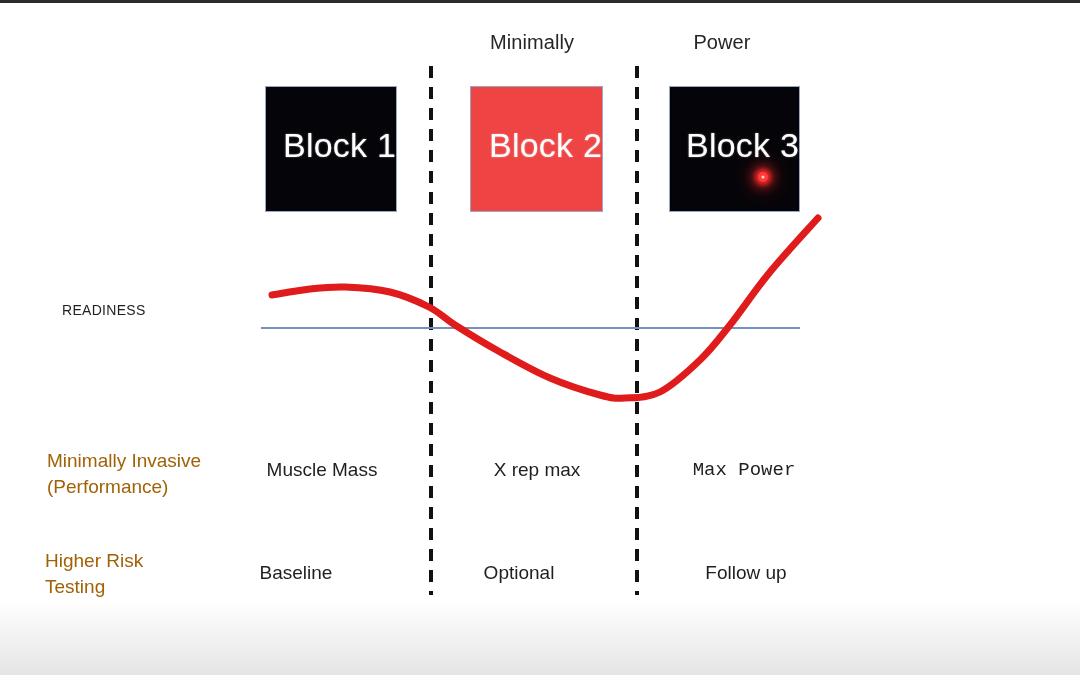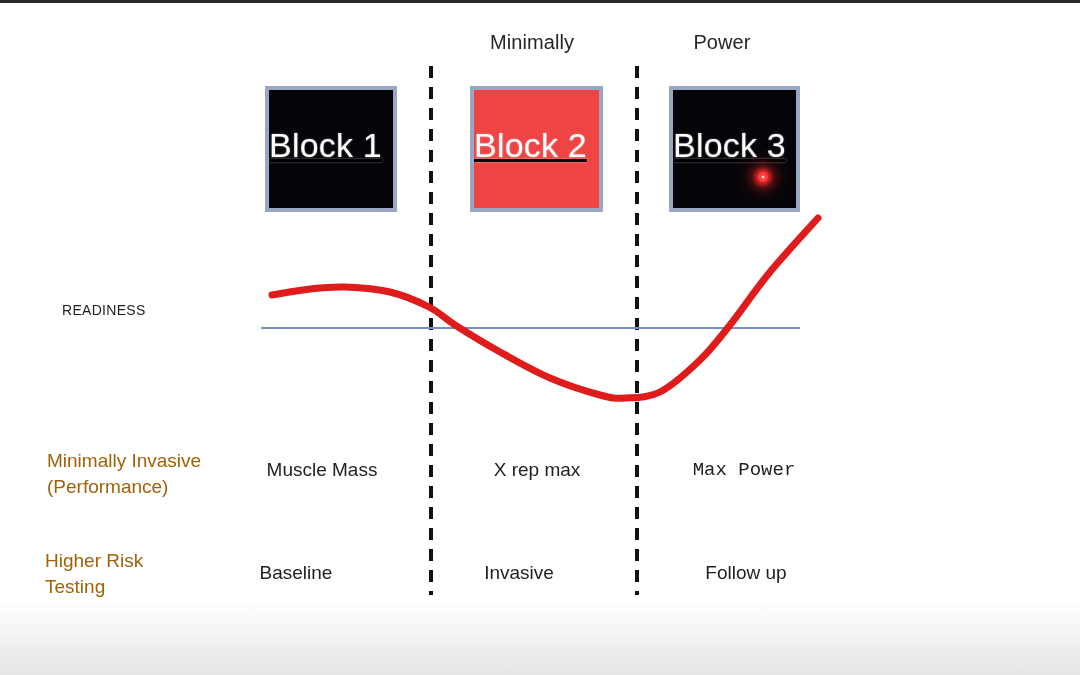--- a/index.html
+++ b/index.html
@@ -47,26 +47,25 @@
     font-size: 20px;
     color: #262626;
     letter-spacing: 0.1px;
     white-space: nowrap;
   }
 
   
   .block-box {
     position: absolute;
     background: #050509;
-    border: 4px solid #15803d;
+    border: 1px solid #15803d;
     box-sizing: border-box;
     display: flex;
     align-items: center;
-    justify-content: flex-start;
-    text-decoration: underline;
+    justify-content: flex-end;
   }
   .block-label {
     color: #ffffff;
     font-size: 34px;
     font-weight: 400;
     letter-spacing: 0.2px;
     text-shadow: 0 0 2px rgba(255,255,255,0.45);
     position: relative;
     top: -4px;
   }
@@ -176,17 +175,17 @@
   <div class="row-label" id="lbl-minimal" style="left: 47px; top: 448px;">Minimally Invasive
 (Performance)</div>
   <div class="row-label" id="lbl-higher" style="left: 45px; top: 548px;">Higher Risk
 Testing</div>
 
   <div class="cell" id="mi-0" style="left: 172px; width: 300px; top: 459px;">Muscle Mass</div>
   <div class="cell" id="mi-1" style="left: 387px; width: 300px; top: 459px;">X rep max</div>
   <div class="cell" id="mi-2" style="left: 594px; width: 300px; top: 459px; font-family: Liberation Mono, monospace;">Max Power</div>
 
   <div class="cell" id="hr-0" style="left: 146px; width: 300px; top: 562px;">Baseline</div>
-  <div class="cell" id="hr-1" style="left: 369px; width: 300px; top: 562px;">Invasive</div>
+  <div class="cell" id="hr-1" style="left: 369px; width: 300px; top: 562px;">Optional</div>
   <div class="cell" id="hr-2" style="left: 596px; width: 300px; top: 562px;">Follow up</div>
 
   <div class="bottom-fade"></div>
 </div>
 
 </body></html>

